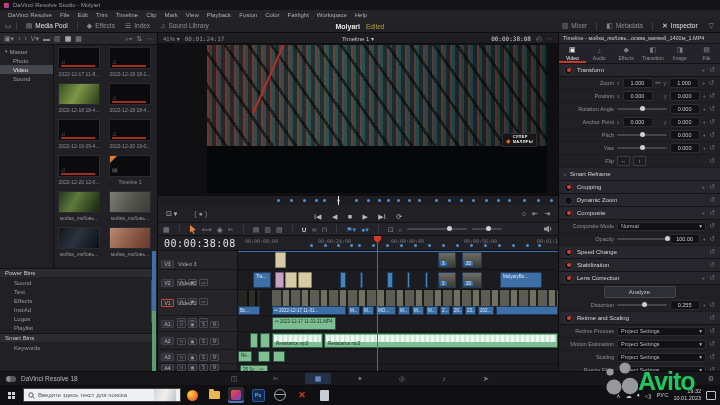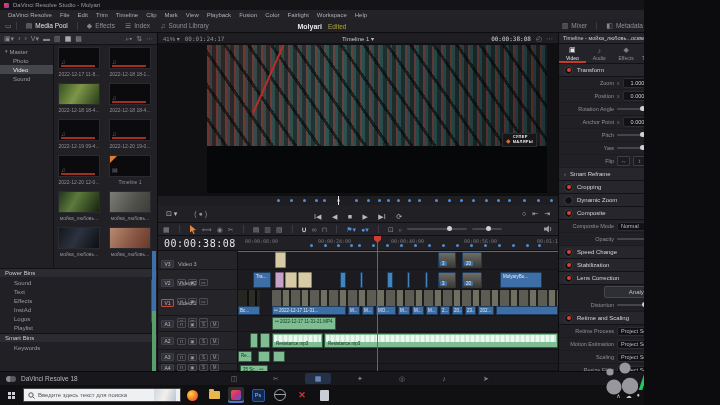--- a/index.html
+++ b/index.html
@@ -1,17 +1,17 @@
 <!DOCTYPE html>
 <html><head>
 <meta charset="utf-8">
 <style>
   html,body{margin:0;padding:0;background:#0c0c0e}
   body{font-family:"Liberation Sans",sans-serif;-webkit-font-smoothing:antialiased}
-  #app{position:relative;width:644px;height:405px;overflow:hidden;background:#19191d;color:#c8c8cd}
+  #app{position:relative;width:720px;height:405px;overflow:hidden;background:#19191d;color:#c8c8cd}
   .abs{position:absolute}
   .flex{display:flex;align-items:center}
   .ic{color:#85858c;line-height:1;display:inline-block;font-size:7px}
   .sep{width:1px;height:8px;background:#3a3a40;margin:0 4px;flex:none}
   
   #titlebar{left:0;top:0;width:720px;height:10px;background:#141417;gap:4px;padding-left:4px;box-sizing:border-box}
   #titlebar .t{font-size:6px;color:#9a9aa0}
   .appicon{width:5px;height:5px;border-radius:1px;background:linear-gradient(135deg,#e0662f,#cf2f7b 50%,#3f68d8);flex:none}
   #menubar{left:0;top:10px;width:720px;height:9px;background:#232328;padding-left:4px;box-sizing:border-box}
   #menubar span{font-size:6px;color:#aeaeb4;padding:0 4px}

